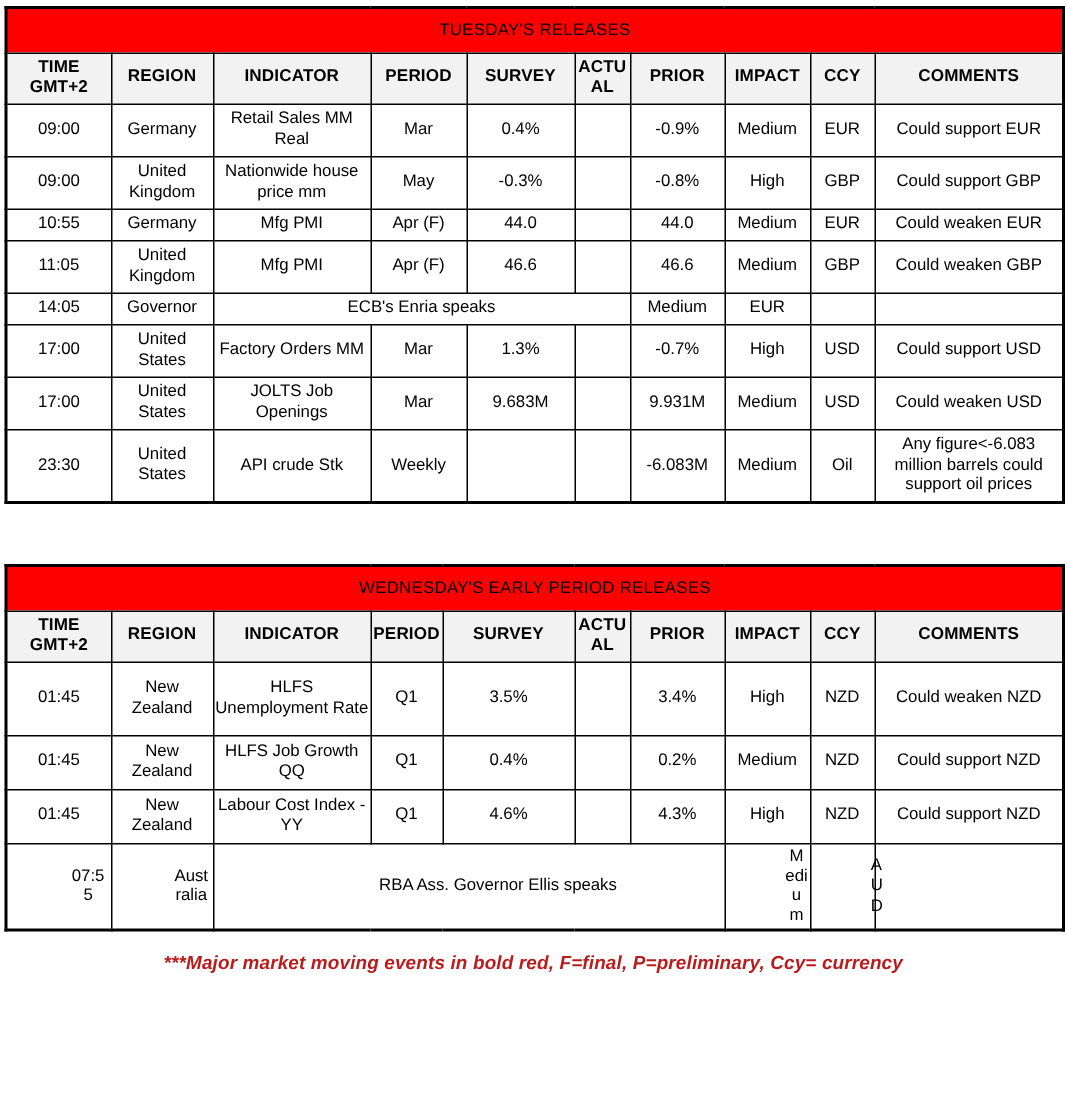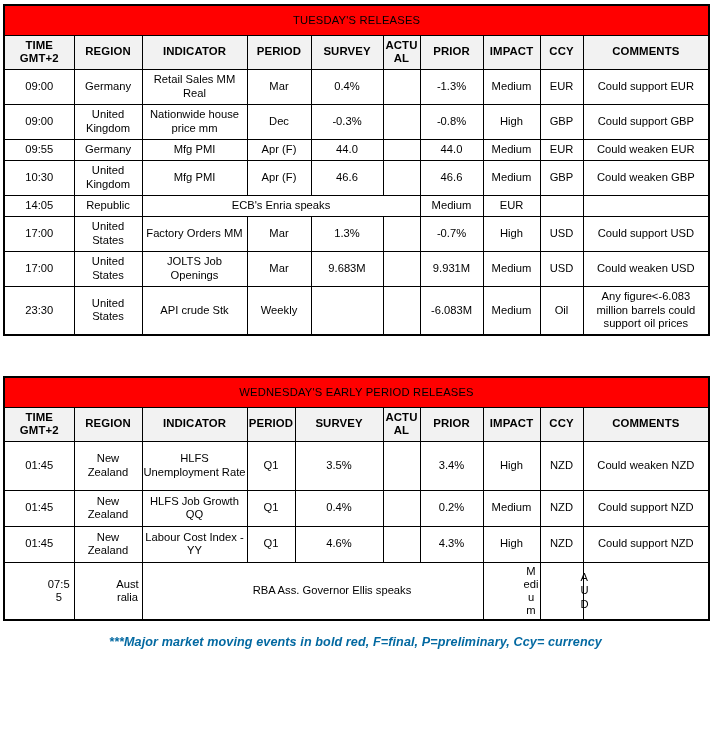--- a/index.html
+++ b/index.html
@@ -55,21 +55,21 @@
   tbody.body1 tr.r-tall td { height: 35px; }
   tbody.body1 tr.r-short td { height: 21px; }
   tbody.body1 tr.r-xtall td { height: 49px; }
   tbody.body2 tr.r-tall3 td { height: 49px; }
   tbody.body2 tr.r-tall td { height: 36px; }
   tbody.body2 tr.r-short td { height: 48px; padding-left: 40px; }
   .gap { height: 40px; }
   .footnote {
     margin-top: 14px;
     text-align: center;
-    color: #0369a1;
+    color: #b91c1c;
     font-weight: bold;
     font-style: italic;
     font-size: 12.6px;
     letter-spacing: 0.1px;
   }
 </style>
 </head>
 <body>
 
 <div class="page">
@@ -107,64 +107,64 @@
       </tr>
     </thead>
     <tbody class="body1">
       <tr class="r-tall">
         <td>09:00</td>
         <td>Germany</td>
         <td>Retail Sales MM Real</td>
         <td>Mar</td>
         <td>0.4%</td>
         <td></td>
-        <td>-1.3%</td>
+        <td>-0.9%</td>
         <td>Medium</td>
         <td>EUR</td>
         <td>Could support EUR</td>
       </tr>
       <tr class="r-tall">
         <td>09:00</td>
         <td>United Kingdom</td>
         <td>Nationwide house price mm</td>
-        <td>Dec</td>
+        <td>May</td>
         <td>-0.3%</td>
         <td></td>
         <td>-0.8%</td>
         <td>High</td>
         <td>GBP</td>
         <td>Could support GBP</td>
       </tr>
       <tr class="r-short">
-        <td>09:55</td>
+        <td>10:55</td>
         <td>Germany</td>
         <td>Mfg PMI</td>
         <td>Apr (F)</td>
         <td>44.0</td>
         <td></td>
         <td>44.0</td>
         <td>Medium</td>
         <td>EUR</td>
         <td>Could weaken EUR</td>
       </tr>
       <tr class="r-tall">
-        <td>10:30</td>
+        <td>11:05</td>
         <td>United Kingdom</td>
         <td>Mfg PMI</td>
         <td>Apr (F)</td>
         <td>46.6</td>
         <td></td>
         <td>46.6</td>
         <td>Medium</td>
         <td>GBP</td>
         <td>Could weaken GBP</td>
       </tr>
       <tr class="r-short">
         <td>14:05</td>
-        <td>Republic</td>
+        <td>Governor</td>
         <td colspan="4">ECB's Enria speaks</td>
         <td>Medium</td>
         <td>EUR</td>
         <td></td>
       </tr>
       <tr class="r-tall">
         <td>17:00</td>
         <td>United States</td>
         <td>Factory Orders MM</td>
         <td>Mar</td>

